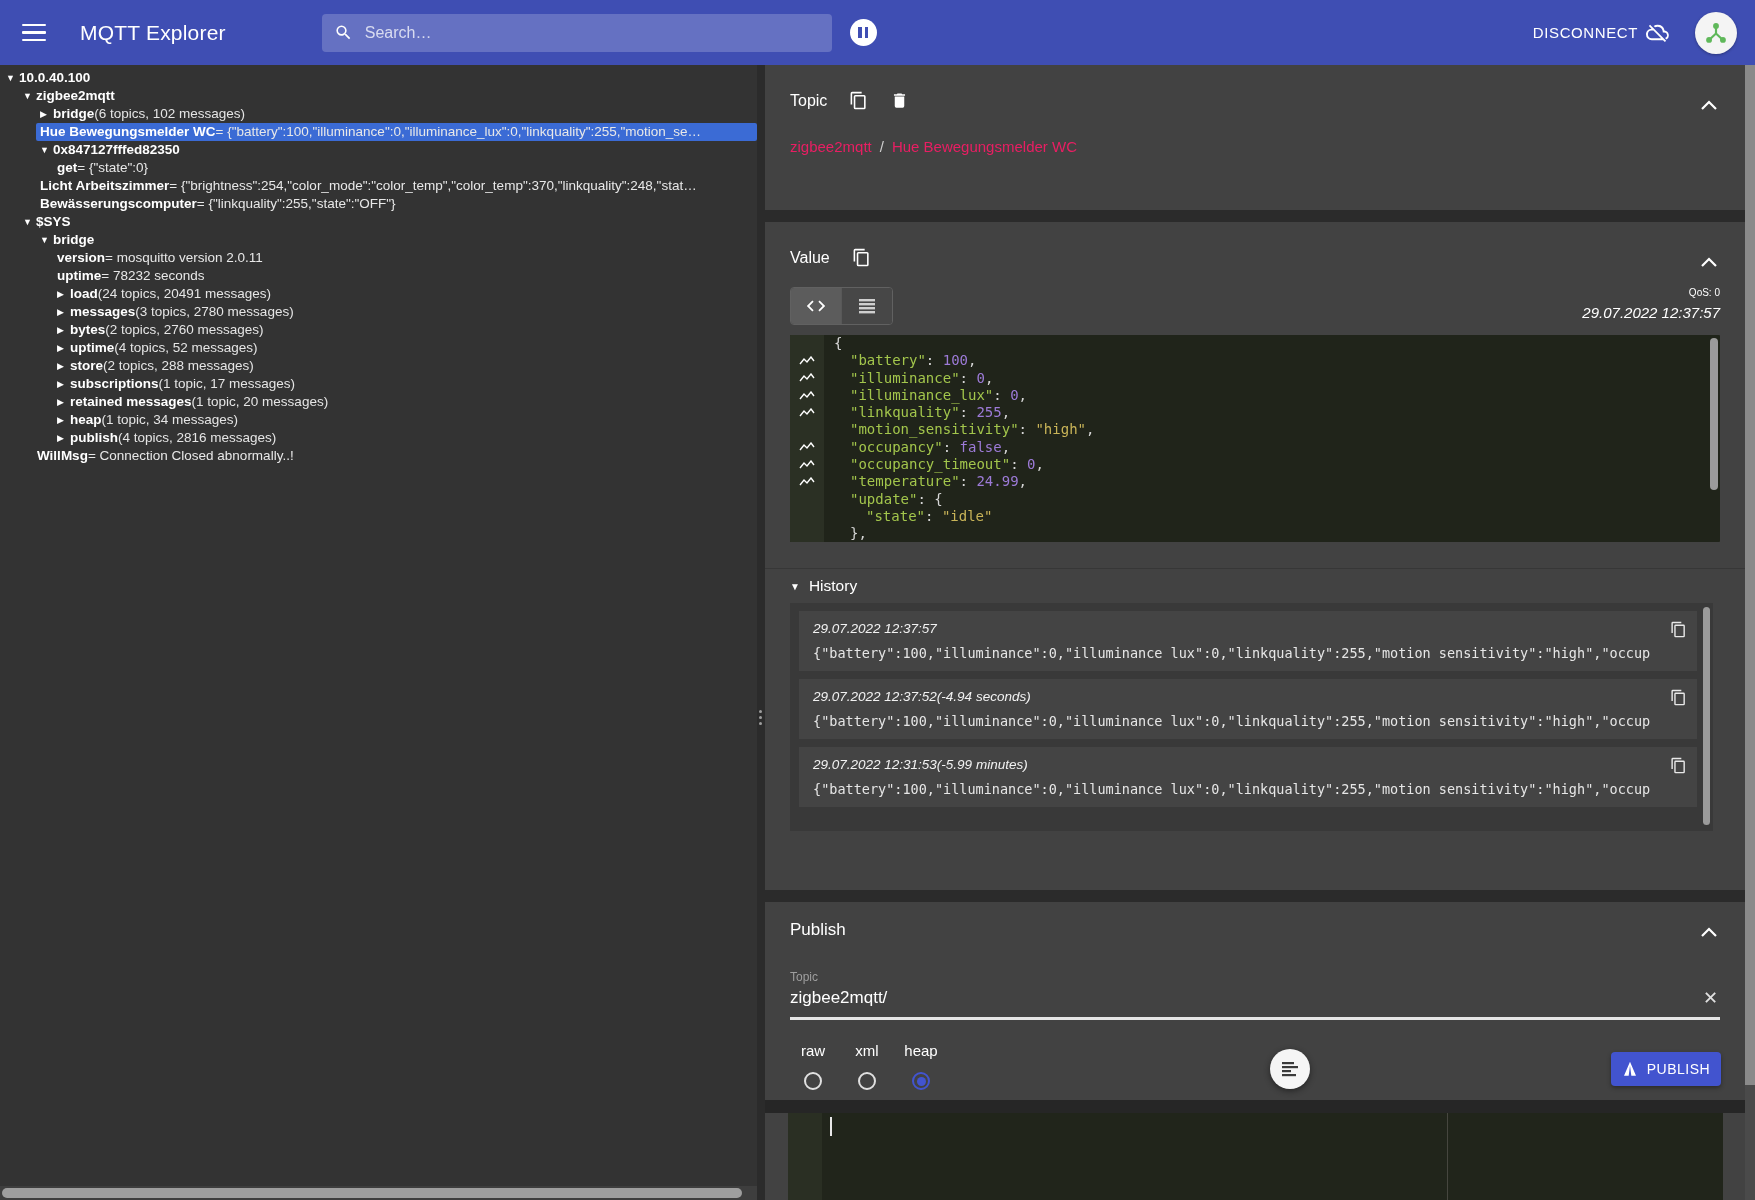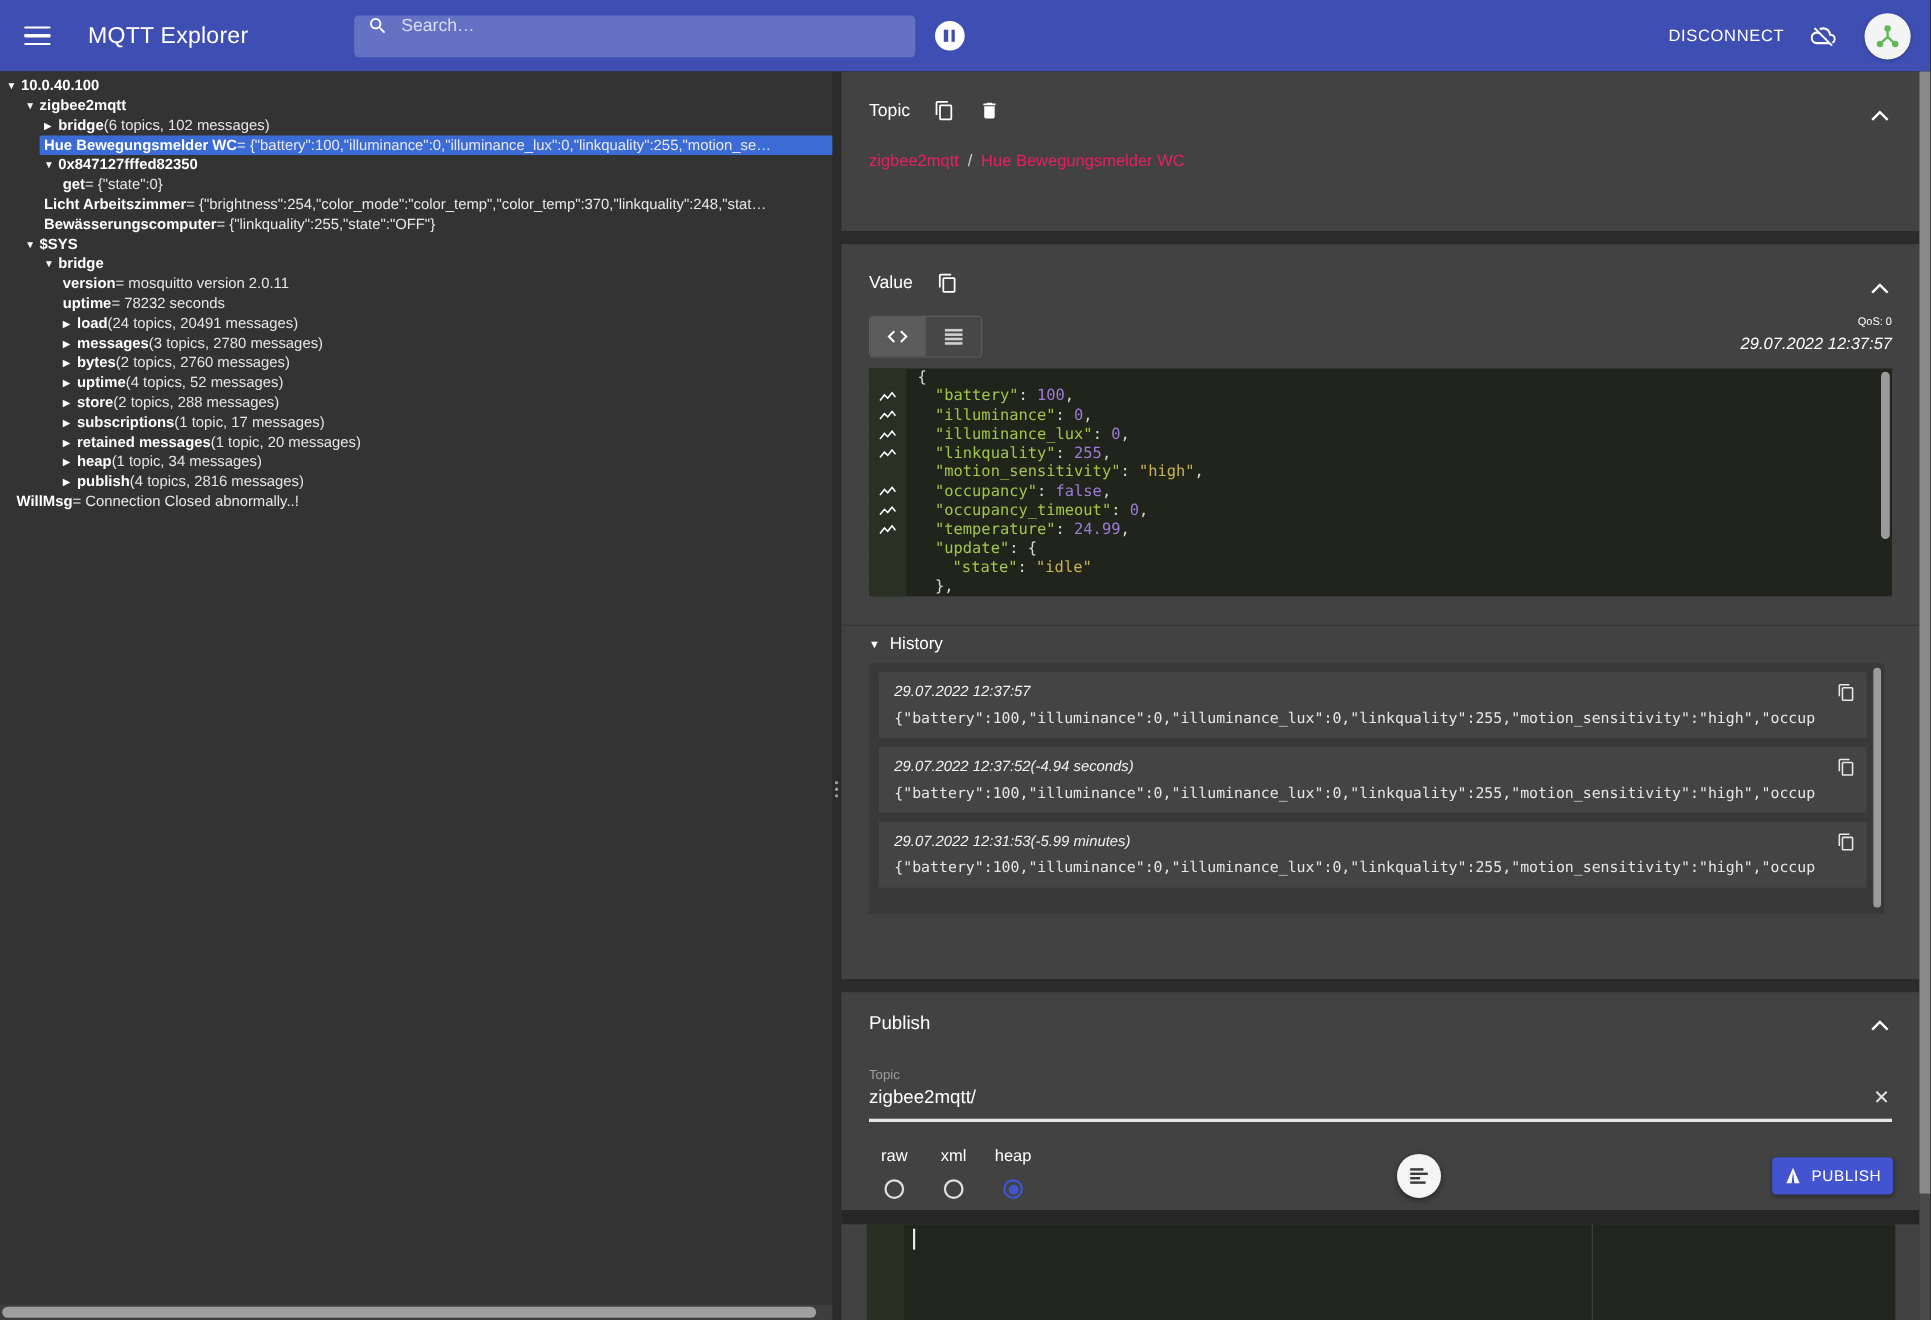--- a/index.html
+++ b/index.html
@@ -4,29 +4,29 @@
 <style>
   html,body{margin:0;padding:0;width:1755px;height:1200px;overflow:hidden;background:#2b2b2b;
     font-family:"Liberation Sans",sans-serif;-webkit-font-smoothing:antialiased;}
   .app{width:1755px;height:1200px;display:flex;flex-direction:column;}
   
   .topbar{height:65px;background:#3f4eb3;display:flex;align-items:center;flex:0 0 auto;color:#fff;}
   .hamburger{margin-left:22px;width:24px;display:flex;flex-direction:column;gap:5px;cursor:pointer;}
   .hamburger span{display:block;height:2.5px;background:#fff;border-radius:1px;}
   .app-title{margin-left:34px;font-size:21px;font-weight:500;letter-spacing:.2px;}
   .searchbox{margin-left:96px;width:510px;height:38px;background:rgba(255,255,255,.2);border-radius:4px;
-    display:flex;align-items:flex-start;padding:0 12px;box-sizing:border-box;}
+    display:flex;align-items:center;padding:15px 12px;box-sizing:border-box;}
   .searchbox input{flex:1;background:transparent;border:none;outline:none;color:#fff;font-size:16px;margin-left:10px;
     font-family:"Liberation Sans",sans-serif;}
   .searchbox input::placeholder{color:rgba(255,255,255,.75);}
   .pausebtn{margin-left:18px;width:27px;height:27px;border-radius:50%;background:#fff;display:flex;
     align-items:center;justify-content:center;gap:3px;cursor:pointer;}
   .pausebtn i{display:block;width:3.5px;height:11px;background:#3f4eb3;}
   .topbar-right{margin-left:auto;display:flex;align-items:center;margin-right:18px;}
-  .disconnect{font-size:15px;letter-spacing:.6px;display:flex;align-items:center;gap:24px;cursor:pointer;}
+  .disconnect{font-size:15px;letter-spacing:.6px;display:flex;align-items:center;gap:8px;cursor:pointer;}
   .avatar{margin-left:26px;width:42px;height:42px;border-radius:50%;background:#f4f4f4;display:flex;
     align-items:center;justify-content:center;box-shadow:0 1px 3px rgba(0,0,0,.3);cursor:pointer;}
   
   .main{flex:1;display:flex;min-height:0;position:relative;}
   .tree-panel{width:757px;flex:0 0 auto;background:#333;position:relative;overflow:hidden;padding-top:4px;box-sizing:border-box;}
   .tree-row{height:18px;line-height:18px;font-size:13.5px;color:#eee;white-space:nowrap;overflow:hidden;display:flex;}
   .tree-row-inner{display:flex;align-items:center;min-width:0;flex:1;padding:0 4px;border-radius:2px;}
   .tree-row-inner.selected{background:#3b6bd5;}
   .tree-arrow{font-size:9px;color:#fff;width:13px;flex:0 0 auto;}
   .tree-name{font-weight:700;color:#fff;}
@@ -288,21 +288,21 @@
               <span class="tree-count"> (1 topic, 34 messages)</span>
             </div>
           </div>
           <div class="tree-row" style="padding-left: 53px;">
             <div class="tree-row-inner">
               <span class="tree-arrow">▶</span>
               <span class="tree-name">publish</span>
               <span class="tree-count"> (4 topics, 2816 messages)</span>
             </div>
           </div>
-          <div class="tree-row" style="padding-left: 11px; justify-content: flex-end;">
+          <div class="tree-row" style="padding-left: 33px; justify-content: flex-end;">
             <div class="tree-row-inner">
               <span class="tree-name">WillMsg</span>
               <span class="tree-value"> = Connection Closed abnormally..!</span>
             </div>
           </div>
         </div>
       <div class="tree-hscroll">
         <div class="thumb"></div>
       </div>
     </div>

